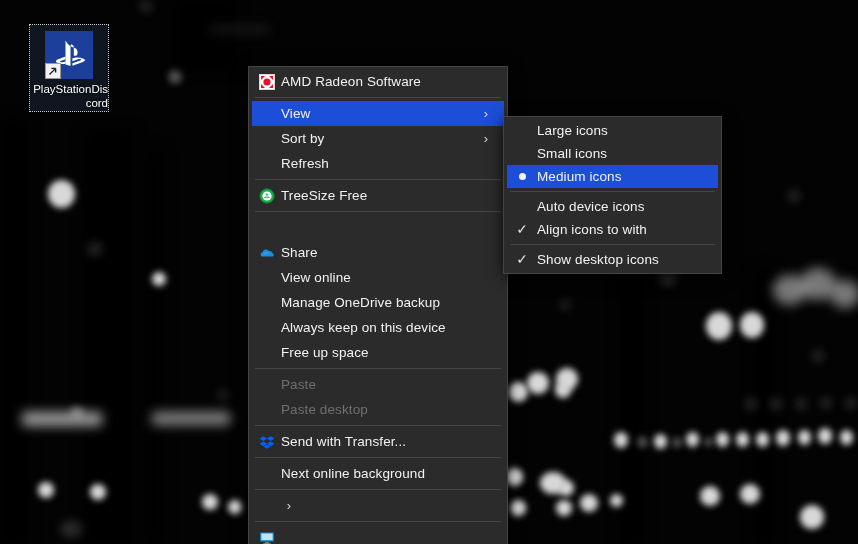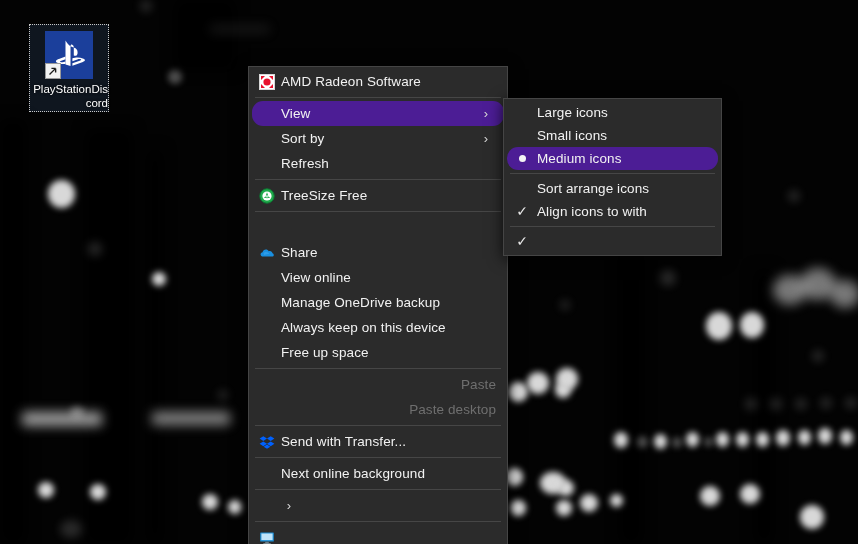--- a/index.html
+++ b/index.html
@@ -111,41 +111,39 @@
     font-size: 13px;
     user-select: none;
   }
   #main-menu {
     left: 248px;
     top: 66px;
     width: 260px;
   }
   #view-submenu {
     left: 503px;
-    top: 98px;
+    top: 116px;
     width: 219px;
   }
   .menu-item {
     position: relative;
     height: 25px;
     line-height: 25px;
     display: flex;
     align-items: center;
     padding: 0 8px 0 0;
     margin: 0 3px;
     white-space: nowrap;
     cursor: default;
   }
   .menu-item.highlight {
-    background: #4c1d95;
-    border-radius: 11px;
+    background: #1d4ed8;
   }
   .menu-item.disabled .mi-label {
     color: #6f6f6f;
-    text-align: right;
   }
   .mi-gutter {
     width: 29px;
     min-width: 29px;
     height: 25px;
     display: flex;
     align-items: center;
     justify-content: center;
   }
   .mi-label {
@@ -440,32 +438,33 @@
       <span class="mi-gutter">
         <span class="radio-dot"></span>
       </span>
       <span class="mi-label">Medium icons</span>
     </div>
 
     <div class="separator"></div>
 
     <div class="menu-item">
       <span class="mi-gutter"></span>
-      <span class="mi-label">Sort arrange icons</span>
+      <span class="mi-label">Auto device icons</span>
     </div>
 
     <div class="menu-item">
       <span class="mi-gutter">
         <span class="checkmark">✓</span>
       </span>
       <span class="mi-label">Align icons to with</span>
     </div>
 
     <div class="separator"></div>
 
     <div class="menu-item">
       <span class="mi-gutter">
         <span class="checkmark">✓</span>
       </span>
+      <span class="mi-label">Show desktop icons</span>
     </div>
 
   </div>
 </div>
 
 </body></html>

